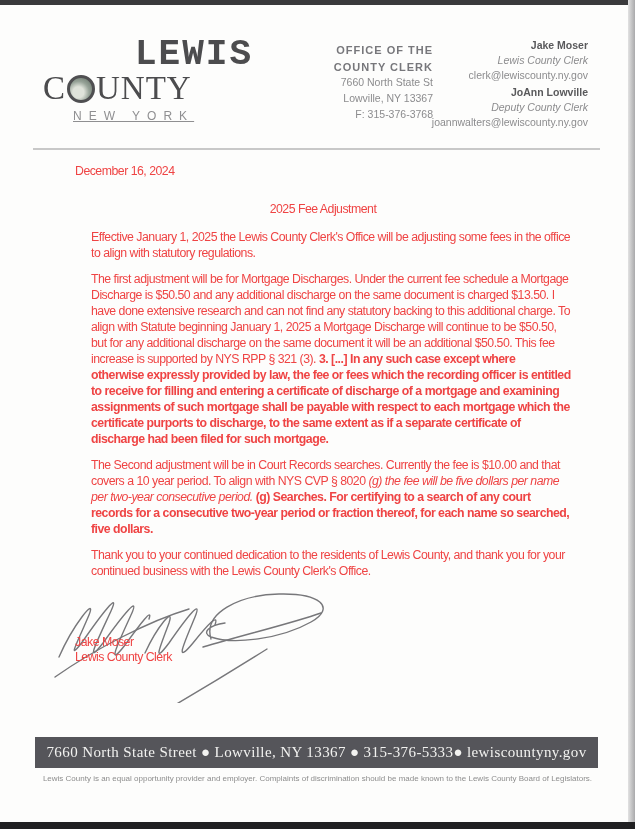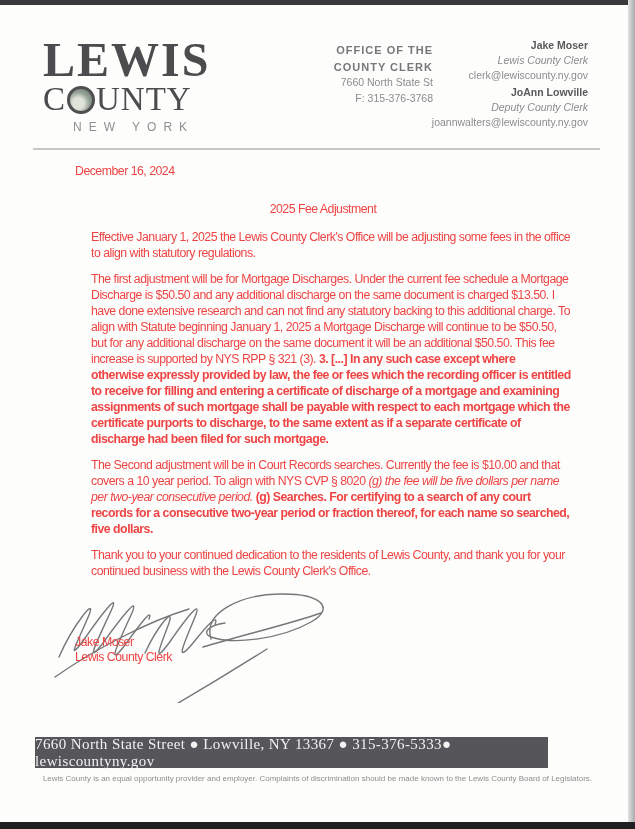--- a/index.html
+++ b/index.html
@@ -11,28 +11,28 @@
   
   .edge-top    { position:absolute; top:0; left:0; right:0; height:5px; background:#3a3a3c; }
   .edge-bottom { position:absolute; bottom:0; left:0; right:0; height:7px; background:#202022; }
   .edge-right  { position:absolute; top:0; right:0; bottom:0; width:7px;
                  background:linear-gradient(to right,#e2e2e2,#a9a9ab); }
 
   
   .header { position:absolute; top:36px; left:35px; width:563px; height:104px; }
 
   .logo { position:absolute; left:8px; top:2px; width:210px; color:#4c4c4e; }
-  .logo-lewis  { font-family:Liberation Serif, serif; font-weight:bold; font-size:48px;
-                 line-height:0.92; letter-spacing:2px; }
+  .logo-lewis  { font-family:Liberation Mono, monospace; font-weight:bold; font-size:36px;
+                 line-height:0.92; letter-spacing:2px;text-align:right; }
   .logo-county { font-family:"Liberation Serif",serif; font-size:33px; line-height:1.05;
                  letter-spacing:1px; display:flex; align-items:center; }
   .globe { display:inline-block; width:22px; height:22px; border-radius:50%;
            border:3px solid #4f4f51; margin:2px 1px 0 1px;
            background:radial-gradient(circle at 38% 65%, #dfe3da 0 28%, #97a398 55%, #5d6a60 100%); }
-  .logo-ny { font-size:12px; letter-spacing:7px; color:#8f8f91; margin:3px 0 0 30px; }
+  .logo-ny { font-size:12px; letter-spacing:7px; color:#8f8f91; margin:3px 0 0 30px;text-decoration:underline; }
 
   .office { position:absolute; left:255px; top:6px; width:143px; text-align:right;
             color:#8c8c8e; font-size:10.5px; line-height:1.5; }
   .office .strong { font-weight:bold; letter-spacing:1px; color:#77777b; font-size:11px; }
 
   .contacts { position:absolute; right:10px; top:2px; text-align:right;
               font-size:10.5px; line-height:1.42; color:#8c8c8e; }
   .contact-name  { font-weight:bold; color:#59595b; }
   .contact-title { font-style:italic; }
   .contact-gap { height:2px; }
@@ -48,21 +48,21 @@
   .letter p { margin:0 0 10px 16px; }
   .seg { }
   .seg-quote  { font-weight:bold; }
   .seg-italic { font-style:italic; }
 
   .sig-block { position:relative; height:100px; margin-top:2px; }
   .sig-svg   { position:absolute; left:-22px; top:-6px; }
   .sig-names { position:absolute; left:0; top:46px; line-height:1.25; }
 
   
-  .footer-bar { position:absolute; left:35px; top:737px; width:513px; height:31px;
+  .footer-bar { position:absolute; left:35px; top:737px; width:563px; height:31px;
                 background:#55555a; color:#f2f2f0;
                 font-family:"Liberation Serif",serif; font-size:15px; letter-spacing:0.4px;
                 display:flex; align-items:center; justify-content:center; }
   .disclaimer { position:absolute; top:774px; left:25px; width:585px; text-align:center;
                 font-size:8px; color:#8d8d8d; }
 </style>
 </head>
 <body>
 
 <div class="scan">
@@ -80,20 +80,21 @@
           <span class="globe"></span>
           <span>UNTY</span>
       </div>
       <div class="logo-ny">NEW YORK</div>
     </div>
 
     <div class="office">
       <div class="strong">OFFICE OF THE</div>
       <div class="strong">COUNTY CLERK</div>
       <div>7660 North State St</div>
+      <div>Lowville, NY 13367</div>
       <div>F: 315-376-3768</div>
     </div>
 
     <div class="contacts">
       <div class="contact-name">Jake Moser</div>
       <div class="contact-title">Lewis County Clerk</div>
       <div>clerk@lewiscounty.ny.gov</div>
       <div class="contact-gap"></div>
       <div class="contact-name">JoAnn Lowville</div>
       <div class="contact-title">Deputy County Clerk</div>

